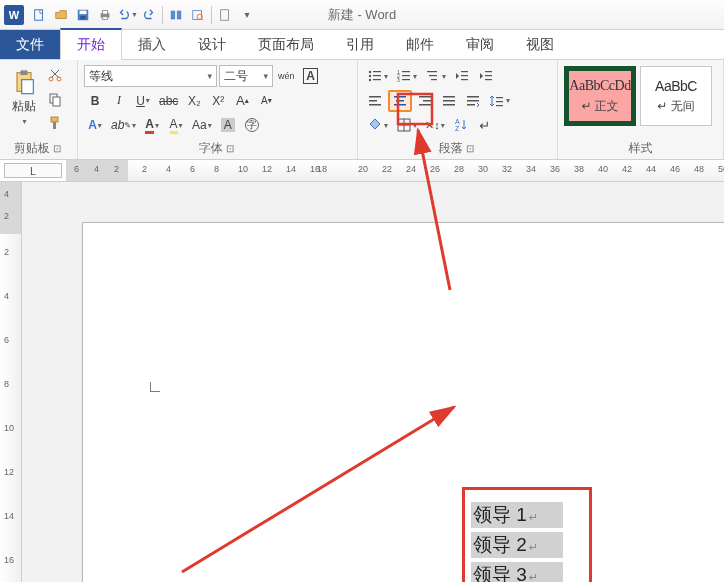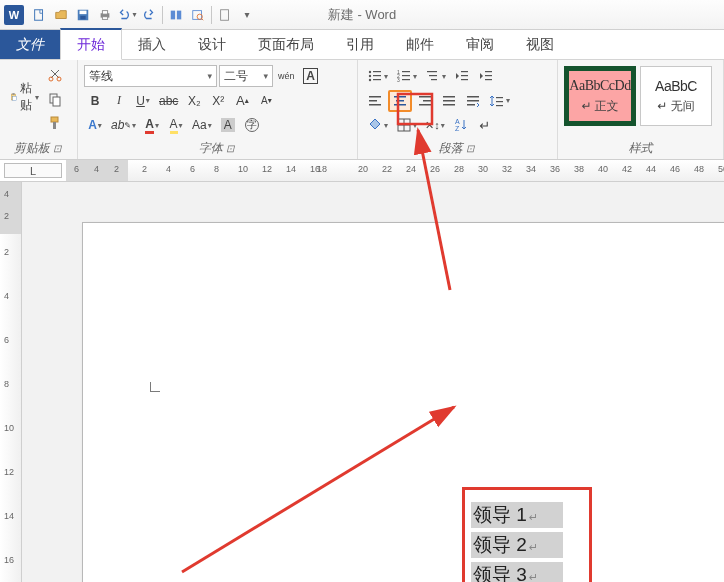--- a/index.html
+++ b/index.html
@@ -5,33 +5,33 @@
   * { box-sizing: border-box; margin: 0; padding: 0; }
   body { font-family: "Microsoft YaHei", sans-serif; font-size: 12px; background: #fff; color: #333; width: 724px; height: 582px; overflow: hidden; position: relative; }
   .titlebar { height: 30px; background: linear-gradient(#fdfdfd,#f3f3f3); display: flex; align-items: center; padding: 0 4px; border-bottom: 1px solid #d0d0d0; position: relative; }
   .titlebar .appicon { width: 20px; height: 20px; background:#2b579a; color:#fff; display:flex; align-items:center; justify-content:center; font-size:11px; font-weight:bold; border-radius:2px; margin-right:4px;}
   .qat-btn { width:22px; height:22px; display:flex; align-items:center; justify-content:center; color:#555; border:1px solid transparent; border-radius:2px; }
   .qat-btn svg { width:14px; height:14px; }
   .qat-sep { width:1px; height:18px; background:#c8c8c8; margin:0 2px;}
   .title-center { position:absolute; left:50%; transform:translateX(-50%); color:#6a6a6a; font-size:13px; }
   .tabs { height:30px; background:#fff; display:flex; align-items:flex-end; border-bottom:1px solid #d4d4d4; }
   .tab { padding:6px 16px 5px; font-size:14px; color:#444; cursor:pointer; }
-  .tab.file { background:#2b579a; color:#fff;font-style:italic; }
+  .tab.file { background:#2b579a; color:#fff; }
   .tab.active { color:#6d28d9; border:1px solid #d4d4d4; border-bottom:1px solid #fff; background:#fff; position:relative; top:1px; border-top:2px solid #2b579a;}
   .ribbon { height:100px; background:#f6f6f6; border-bottom:1px solid #cfcfcf; display:flex; }
   .group { border-right:1px solid #dcdcdc; padding:4px 6px 2px; display:flex; flex-direction:column; justify-content:space-between; }
-  .group-label { text-align:center; font-size:12px; color:#666; padding-top:2px;font-style:italic;}
+  .group-label { text-align:center; font-size:12px; color:#666; padding-top:2px;}
   .btnrow { display:flex; align-items:center; gap:2px; min-height:24px;}
   .rbtn { min-width:22px; height:22px; display:flex; align-items:center; justify-content:center; border:1px solid transparent; border-radius:2px; color:#444; padding:0 2px; position:relative;}
   .rbtn.active-center { border:2px solid #f28c2a; background:#fdeada; }
   .rbtn svg { width:16px; height:16px; }
   .dd-caret { font-size:8px; color:#666; margin-left:1px;}
   .combo { height:22px; border:1px solid #bcbcbc; background:#fff; display:flex; align-items:center; padding:0 4px; font-size:12px;}
   .combo .caret { margin-left:auto; font-size:9px; color:#666;}
-  .bigbtn { width:36px; display:flex; flex-direction:row; align-items:center; justify-content:center; gap:2px; padding:2px;}
+  .bigbtn { width:36px; display:flex; flex-direction:column; align-items:center; justify-content:center; gap:2px; padding:2px;}
   .bigbtn svg { width:28px; height:28px;}
   .style-tile { width:72px; height:60px; border:1px solid #c8c8c8; background:#fff; display:flex; flex-direction:column; align-items:center; justify-content:center; font-size:12px; color:#444; margin-top:2px;}
   .style-tile.sel { border:5px solid #14532d; background:#fca5a5;font-family:Liberation Serif, serif;}
   .style-sample { font-size:14px; letter-spacing:-.5px; color:#333; margin-bottom:4px;}
   .ruler-area { display:flex; height:22px; background:#fff; border-bottom:1px solid #cfcfcf;}
   .corner-box { width:58px; border:1px solid #bcbcbc; margin:3px 4px; display:flex; align-items:center; justify-content:center; font-size:11px; color:#555; background:#fafafa;}
   .hruler { flex:1; position:relative; background:linear-gradient(#fff,#f0f0f0); overflow:hidden;}
   .hruler .tick { position:absolute; top:4px; font-size:9px; color:#666;}
   .workarea { position:absolute; top:182px; bottom:0; left:0; right:0; display:flex; background:#f2f2f2;}
   .vruler { width:22px; background:linear-gradient(90deg,#fff,#f0f0f0); border-right:1px solid #cfcfcf; position:relative;}

